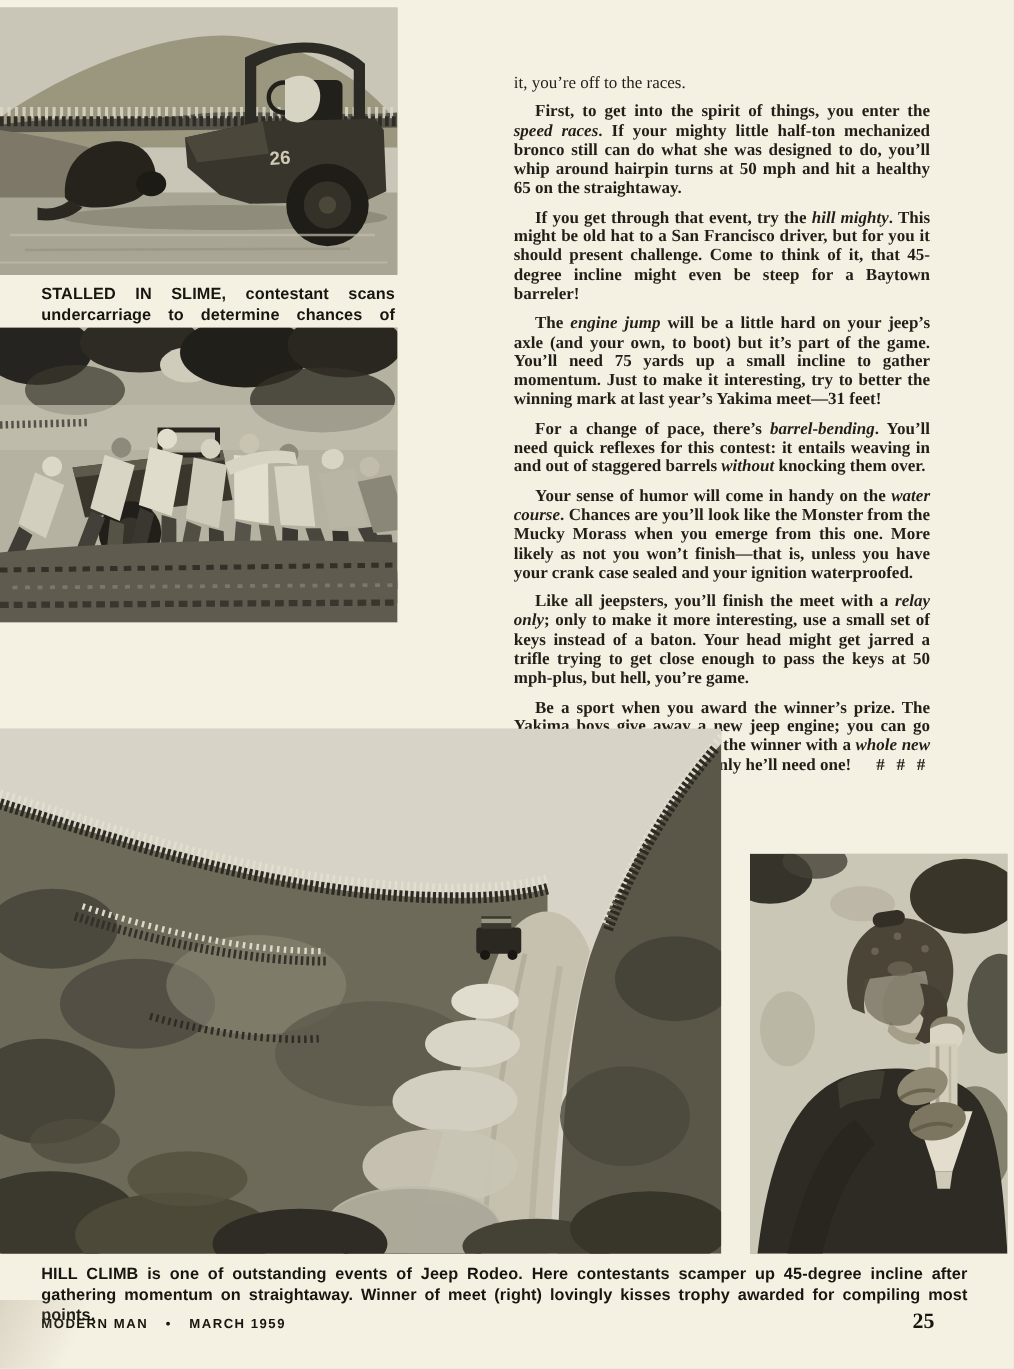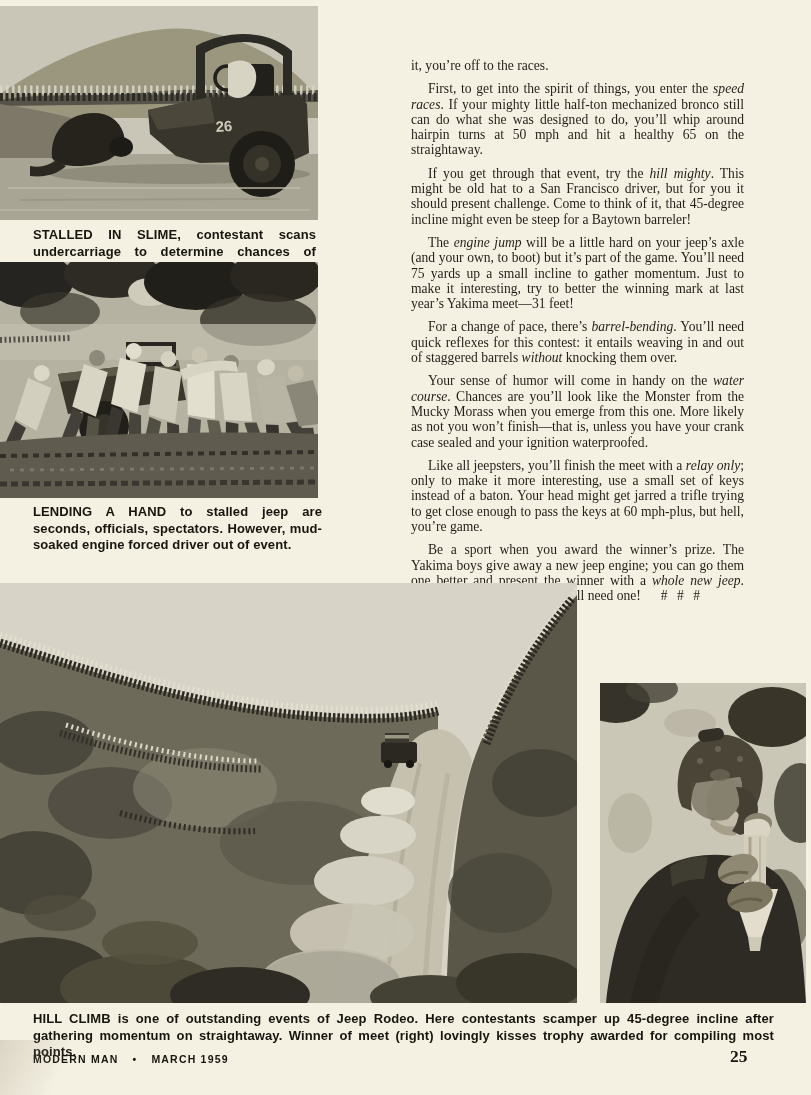--- a/index.html
+++ b/index.html
@@ -14,21 +14,21 @@
     position:absolute;
     font-family:"Liberation Sans", sans-serif;
     font-weight:700; font-size:13px; line-height:16.5px;
     text-align:justify; color:#17150f; letter-spacing:.1px;
   }
   .article{
     position:absolute; left:403px; top:50px; width:349px;
     font-size:13.6px; line-height:15.3px; text-align:justify; color:#221f19;
   }
   .article p{margin:8px;}
-  .article p.indent{text-indent:17px;}
+  .article p.indent{text-indent:17px;font-weight:bold;}
   .article .ital{font-style:italic;}
   .article .gap{margin-left:20px; letter-spacing:3px; white-space:nowrap;}
   .footer{
     position:absolute; left:33px; top:1053px;
     font-family:"Liberation Sans", sans-serif; font-weight:700;
     font-size:10.5px; letter-spacing:1.2px; color:#17150f;
   }
   .footer .sep{margin:0 14px;}
   .pagenum{
     position:absolute; left:730px; top:1046px;
@@ -155,30 +155,29 @@
       </g>
       <path d="M0,180 C80,172 200,168 318,172 L318,236 L0,236 Z" fill="#5f5b4e"></path>
       <g>
         <line x1="0" y1="194" x2="318" y2="190" stroke="#33302a" stroke-width="4" stroke-dasharray="6 5"></line>
         <line x1="10" y1="208" x2="318" y2="206" stroke="#7c7868" stroke-width="3" stroke-dasharray="4 6"></line>
         <line x1="0" y1="222" x2="318" y2="220" stroke="#3a362f" stroke-width="5" stroke-dasharray="7 4"></line>
       </g>
     </svg>
   </div>
 
-  <div class="caption" style="left:33px;top:504px;width:289px;">LENDING A HAND to stalled jeep are seconds, officials, spectators. However, mud-soaked engine forced driver out of event.</div>
 
   <div class="article">
       <p class=""><span>it, you’re off to the races.</span></p>
       <p class="indent"><span>First, to get into the spirit of things, you enter the </span><span class="ital">speed races</span><span>. If your mighty little half-ton mechanized bronco still can do what she was designed to do, you’ll whip around hairpin turns at 50 mph and hit a healthy 65 on the straightaway.</span></p>
       <p class="indent"><span>If you get through that event, try the </span><span class="ital">hill mighty</span><span>. This might be old hat to a San Francisco driver, but for you it should present challenge. Come to think of it, that 45-degree incline might even be steep for a Baytown barreler!</span></p>
       <p class="indent"><span>The </span><span class="ital">engine jump</span><span> will be a little hard on your jeep’s axle (and your own, to boot) but it’s part of the game. You’ll need 75 yards up a small incline to gather momentum. Just to make it interesting, try to better the winning mark at last year’s Yakima meet—31 feet!</span></p>
       <p class="indent"><span>For a change of pace, there’s </span><span class="ital">barrel-bending</span><span>. You’ll need quick reflexes for this contest: it entails weaving in and out of staggered barrels </span><span class="ital">without</span><span> knocking them over.</span></p>
       <p class="indent"><span>Your sense of humor will come in handy on the </span><span class="ital">water course</span><span>.  Chances are you’ll look like the Monster from the Mucky Morass when you emerge from this one.  More likely as not you won’t finish—that is, unless you have your crank case sealed and your ignition waterproofed.</span></p>
-      <p class="indent"><span>Like all jeepsters, you’ll finish the meet with a </span><span class="ital">relay only</span><span>; only to make it more interesting, use a small set of keys instead of a baton. Your head might get jarred a trifle trying to get close enough to pass the keys at 60 mph-plus, but hell, you’re game.</span></p>
+      <p class="indent"><span>Like all jeepsters, you’ll finish the meet with a </span><span class="ital">relay only</span><span>; only to make it more interesting, use a small set of keys instead of a baton. Your head might get jarred a trifle trying to get close enough to pass the keys at 50 mph-plus, but hell, you’re game.</span></p>
       <p class="indent"><span>Be a sport when you award the winner’s prize.  The Yakima boys give away a new jeep engine; you can go them one better and present the winner with a </span><span class="ital">whole new jeep</span><span>. He’ll deserve it—certainly he’ll need one!</span><span class="gap"># # #</span></p>
     </div>
 
   <div class="photo" style="left:0;top:583px;width:577px;height:420px;">
     <svg viewBox="0 0 577 420" preserveAspectRatio="none">
       <rect width="577" height="420" fill="#d7d4c7"></rect>
       <path d="M0,60 C90,88 180,118 280,130 C340,137 402,138 438,128 L438,420 L0,420 Z" fill="#6e6a59"></path>
       <g>
         <ellipse cx="42" cy="160" rx="52" ry="32" fill="#45423a" opacity="0.85"></ellipse>
         <ellipse cx="110" cy="220" rx="62" ry="36" fill="#4c4940" opacity="0.8"></ellipse>

